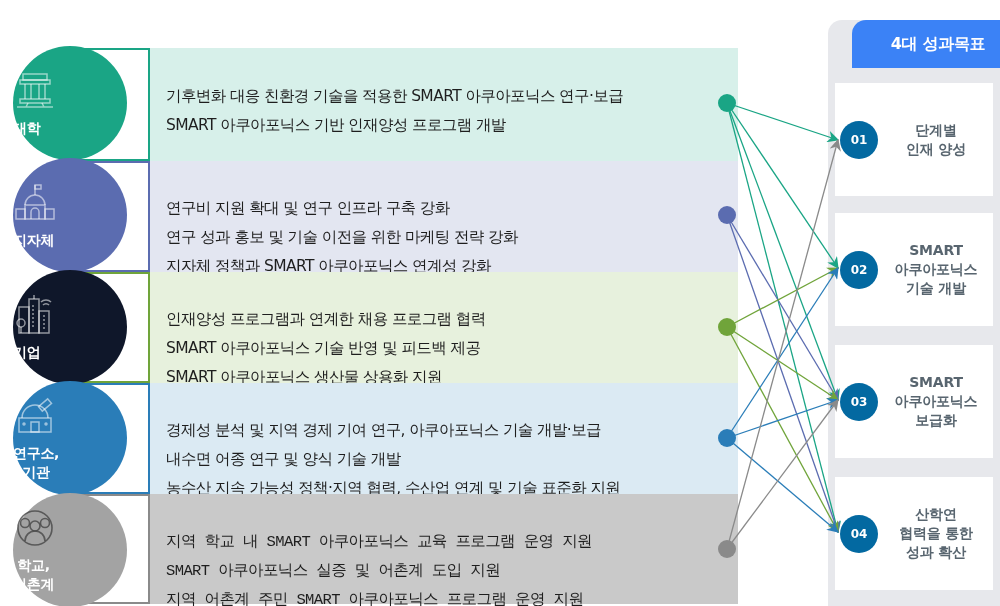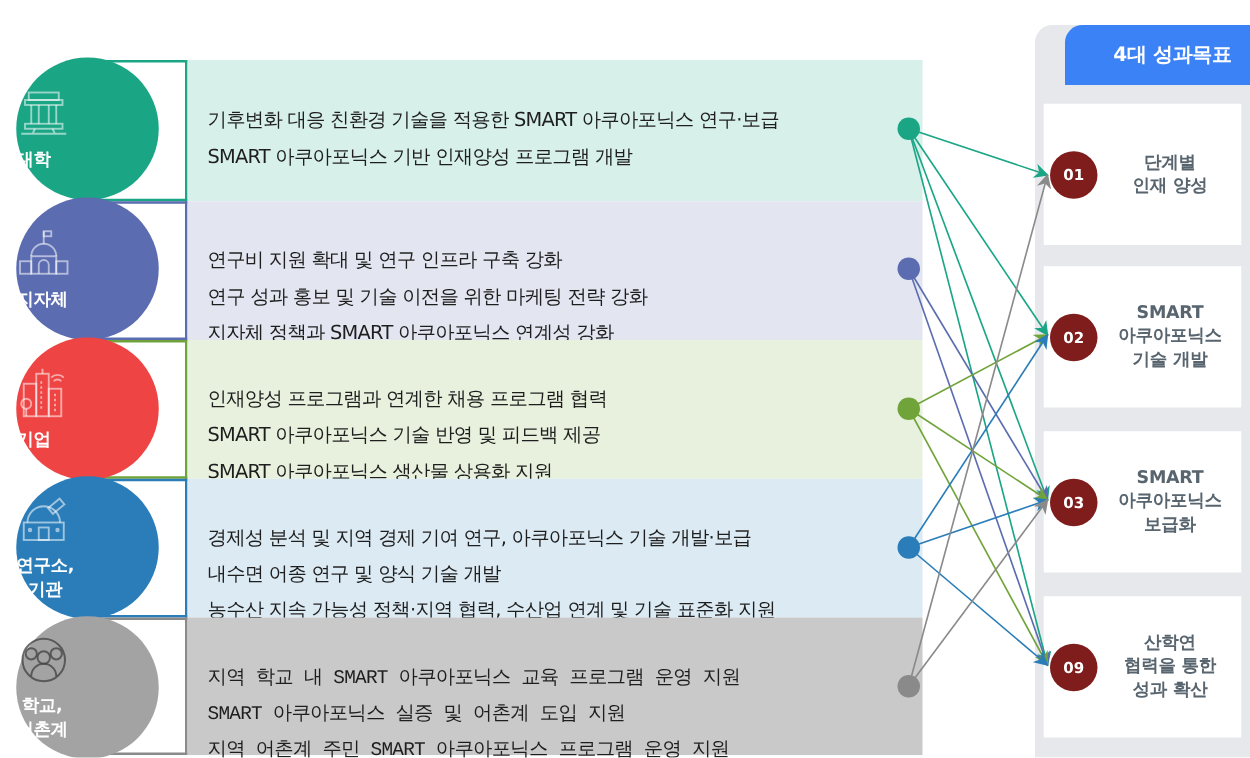--- a/index.html
+++ b/index.html
@@ -13,21 +13,21 @@
 
   .actor { position: absolute; left: 13px; width: 114px; height: 114px; border-radius: 50%;
            display: flex; flex-direction: column; align-items: flex-start; justify-content: center; }
   .actor .icon { width: 44px; height: 44px; margin-bottom: 6px; }
   .actor .label { color: #ffffff; font-weight: bold; font-size: 14px; text-align: center; line-height: 19px; letter-spacing: -0.3px; white-space: pre-line; }
 
   .goal-panel { position: absolute; left: 828px; top: 20px; width: 172px; height: 586px; background: #e7e8ec; border-radius: 14px 14px 0 0; }
   .goal-header { position: absolute; left: 852px; top: 20px; width: 172px; height: 48px; background: #3b82f6; border-radius: 14px 14px 0 0;
                  color: #ffffff; font-weight: bold; font-size: 16px; display: flex; align-items: center; justify-content: center; letter-spacing: -0.3px; }
   .goal-card { position: absolute; left: 835px; width: 158px; background: #ffffff; display: flex; align-items: center; }
-  .goal-num { position: absolute; left: 5px; width: 38px; height: 38px; border-radius: 50%; background: #7f1d1d;
+  .goal-num { position: absolute; left: 5px; width: 38px; height: 38px; border-radius: 50%; background: #0369a1;
               color: #ffffff; font-weight: bold; font-size: 12px; display: flex; align-items: center; justify-content: center; }
   .goal-text { position: absolute; left: 48px; right: 4px; text-align: center; color: #58656f; font-weight: bold; font-size: 14px; line-height: 19px; white-space: pre-line; letter-spacing: -0.2px; }
 
   svg.links { position: absolute; left: 0; top: 0; width: 1000px; height: 606px; pointer-events: none; }
 </style>
 </head>
 <body>
 
 <div class="row-bracket" style="top:48px;height:113px;border-color:#1aa585;"></div>
 <div class="row-panel" style="top:48px;height:113px;background:#d7f0ea;"></div>
@@ -88,21 +88,21 @@
       <rect x="22" y="4" width="6" height="4"></rect>
     <path d="M12 24 A10 10 0 0 1 32 24"></path>
     <rect x="12" y="24" width="20" height="14"></rect>
     <rect x="3" y="28" width="9" height="10"></rect>
       <rect x="32" y="28" width="9" height="10"></rect>
     <path d="M18 38 V31 A4 4 0 0 1 26 31 V38"></path>
   </svg>
   <div class="label">지자체</div>
 </div>
 
-<div class="actor" style="top:270px;background:#ef4444;">
+<div class="actor" style="top:270px;background:#0f172a;">
   <svg class="icon" viewBox="0 0 44 44" fill="none" stroke="rgba(255,255,255,0.55)" stroke-width="1.5">
     <rect x="6" y="14" width="10" height="26"></rect>
     <rect x="16" y="6" width="10" height="34"></rect>
     <rect x="26" y="18" width="10" height="22"></rect>
     <line x1="21" y1="2" x2="21" y2="6"></line>
     <path d="M30 12 a4 4 0 0 1 6 0 M28 9 a7 7 0 0 1 10 0"></path>
     <circle cx="8" cy="30" r="4"></circle>
       <line x1="8" y1="34" x2="8" y2="40"></line>
     <line x1="20" y1="12" x2="20" y2="36" stroke-dasharray="2 2"></line>
     <line x1="31" y1="22" x2="31" y2="36" stroke-dasharray="2 2"></line>
@@ -149,21 +149,21 @@
 아쿠아포닉스
 기술 개발</div>
 </div>
 <div class="goal-card" style="top:345px;height:113px;">
   <div class="goal-num">03</div>
   <div class="goal-text">SMART
 아쿠아포닉스
 보급화</div>
 </div>
 <div class="goal-card" style="top:477px;height:113px;">
-  <div class="goal-num">09</div>
+  <div class="goal-num">04</div>
   <div class="goal-text">산학연
 협력을 통한
 성과 확산</div>
 </div>
 
 <svg class="links" id="links" viewBox="0 0 1000 606">
     <defs>
       <marker id="arrow-university" viewBox="0 0 10 10" refX="9" refY="5" markerWidth="9" markerHeight="9" orient="auto-start-reverse">
         <path d="M0,0 L10,5 L0,10 L3,5 z" fill="#1aa585"></path>
       </marker>

